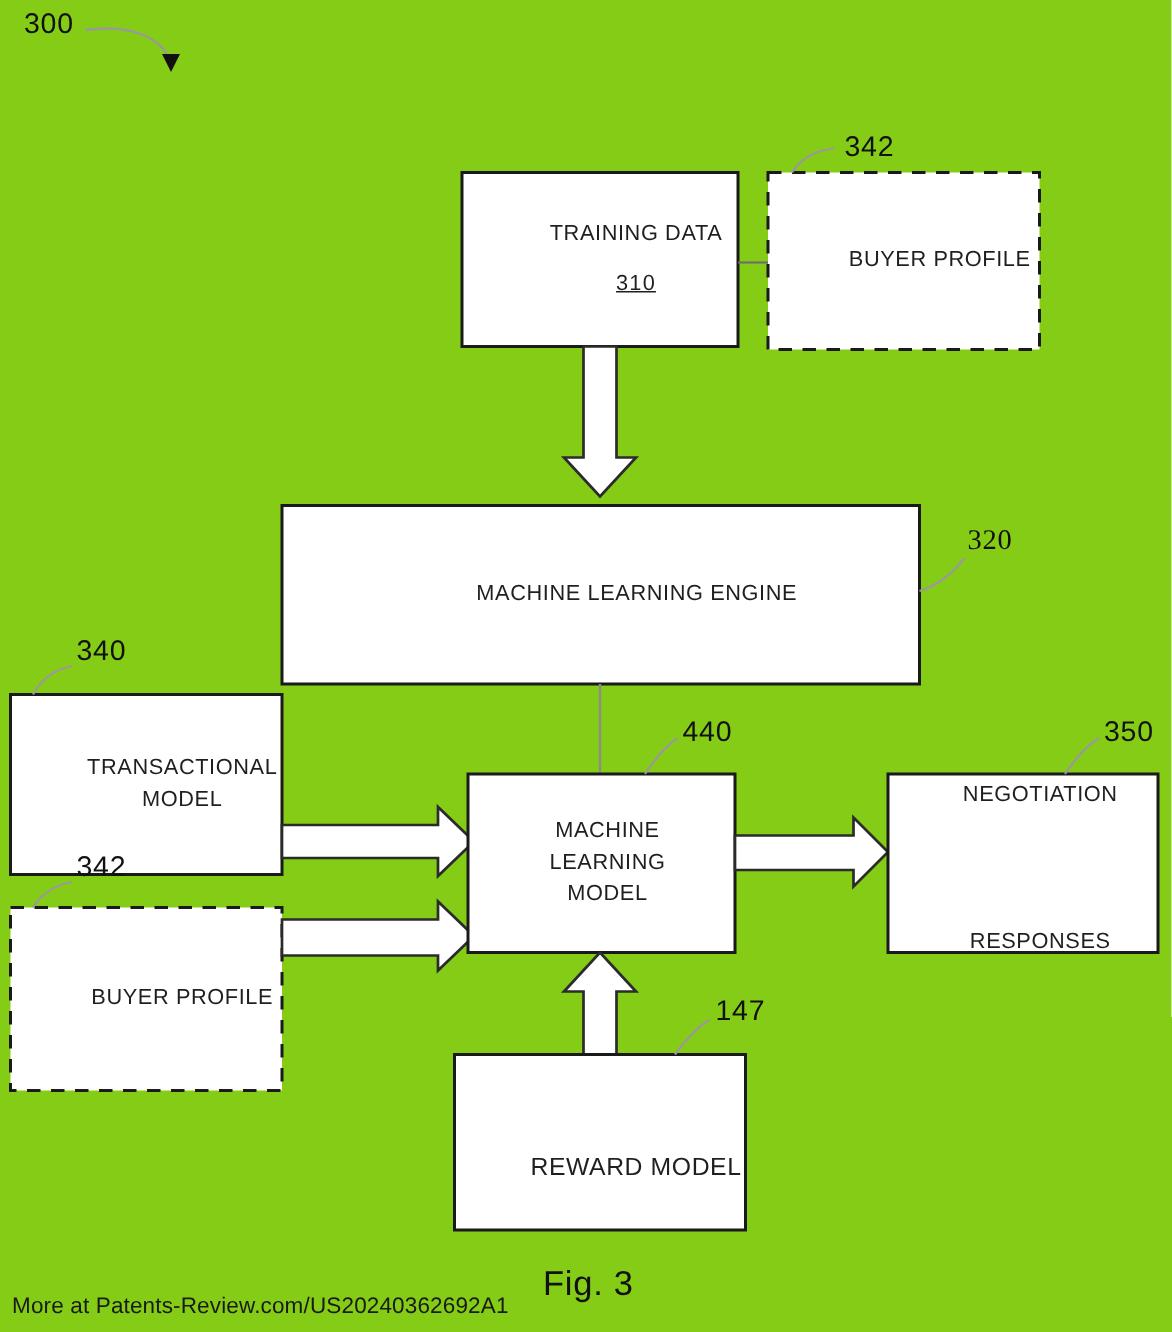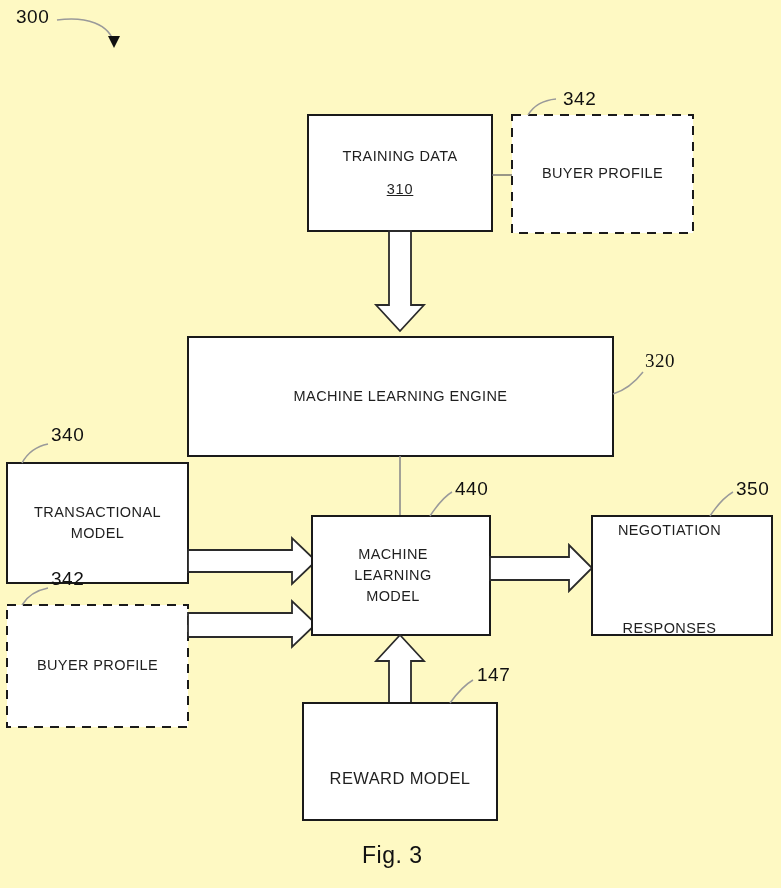--- a/index.html
+++ b/index.html
@@ -9,21 +9,21 @@
     background: #ffffff;
   }
   body {
     font-family: "Liberation Sans", sans-serif;
     color: #1a1a1a;
   }
   #figure-root {
     position: relative;
     width: 781px;
     height: 888px;
-    background: #fef9c3;
+    background: #84cc16;
     overflow: hidden;
   }
   #figure-svg {
     position: absolute;
     left: 0;
     top: 0;
     width: 781px;
     height: 888px;
   }
   .box-label {
@@ -32,20 +32,21 @@
     flex-direction: column;
     align-items: center;
     justify-content: center;
     text-align: center;
     font-family: "Liberation Sans", sans-serif;
     font-size: 14.5px;
     letter-spacing: 0.4px;
     color: #1f1f1f;
     line-height: 1.45;
     pointer-events: none;
+    margin-left: 24px;
   }
   .box-label .sub-id {
     text-decoration: underline;
     margin-top: 12px;
     letter-spacing: 0.8px;
   }
   .ref-num {
     position: absolute;
     font-family: "Liberation Sans", sans-serif;
     font-size: 19px;
@@ -147,32 +148,33 @@
   <div class="box-label" style="left:7px; top:463px; width:181px; height:120px;">
     <span>TRANSACTIONAL MODEL</span>
   </div>
   <div class="ref-num" style="left:51px; top:424px;">340</div>
 
   <div class="box-label" style="left:7px; top:605px; width:181px; height:122px;">
     <span>BUYER PROFILE</span>
   </div>
   <div class="ref-num" style="left:51px; top:568px;">342</div>
 
-  <div class="box-label" style="left:320px; top:516px; width:146px; height:119px;">
+  <div class="box-label" style="left:308px; top:516px; width:146px; height:119px;">
     <span>MACHINE LEARNING</span>
     <span>MODEL</span>
   </div>
   <div class="ref-num" style="left:455px; top:478px;">440</div>
 
   <div class="box-label" style="left:592px; top:520px; width:155px; height:119px;justify-content:space-between;">
     <span>NEGOTIATION</span>
     <span>RESPONSES</span>
   </div>
   <div class="ref-num" style="left:736px; top:478px;">350</div>
 
   <div class="box-label" style="left:303px; top:703px; width:194px; height:152px; font-size:16.5px;">
     <span>REWARD MODEL</span>
   </div>
   <div class="ref-num" style="left:477px; top:664px;">147</div>
 
   <div class="fig-caption" style="left:362px; top:842px;">Fig. 3</div>
+  <div class="footer-note" style="left:8px; top:862px;">More at Patents-Review.com/US20240362692A1</div>
 
 </div>
 
 </body></html>

